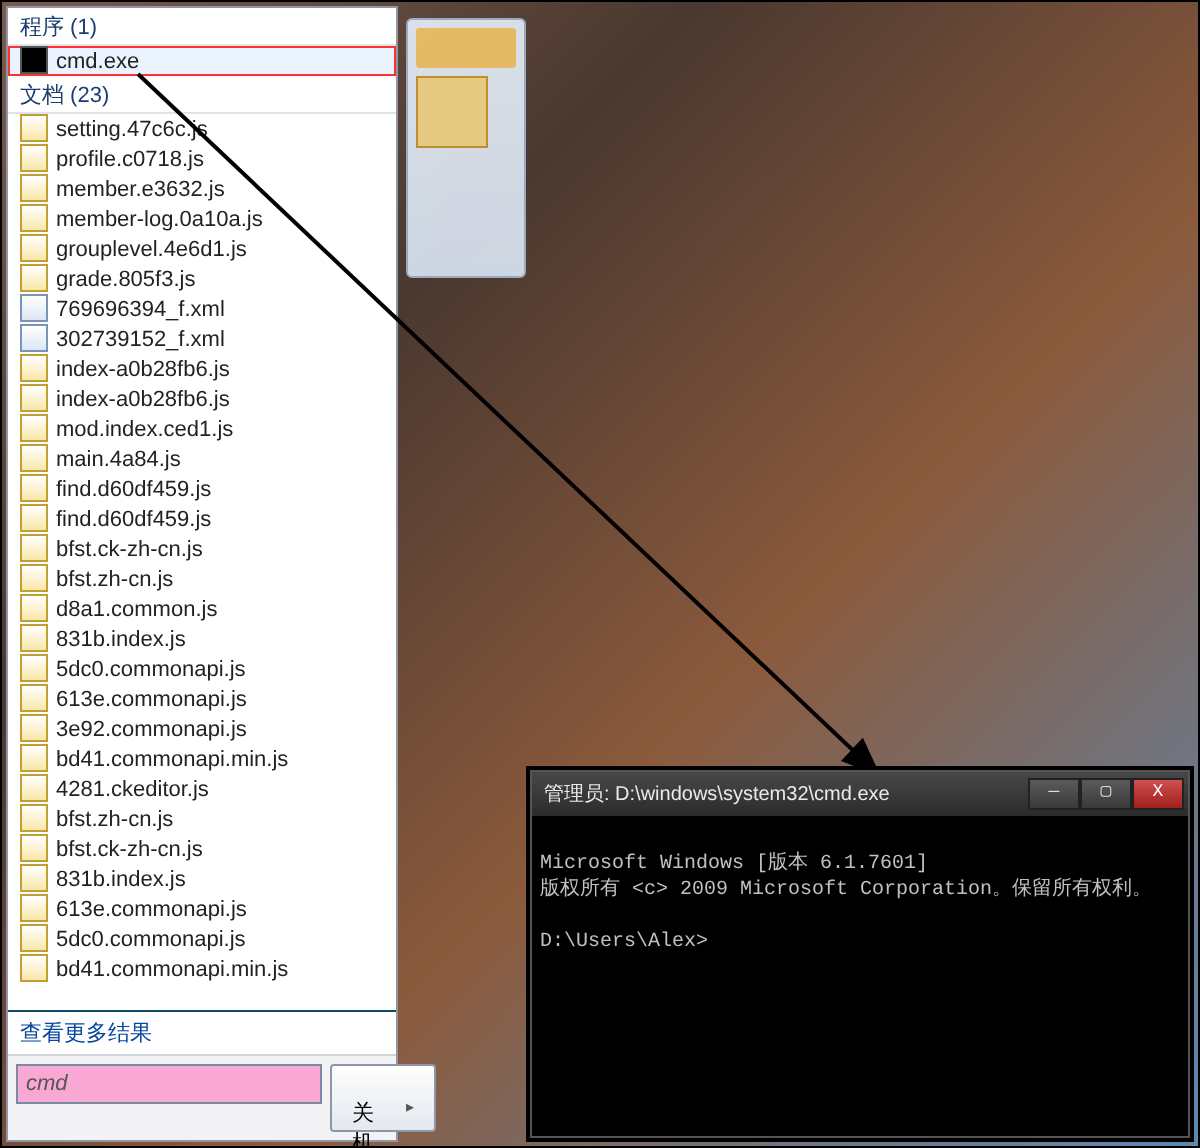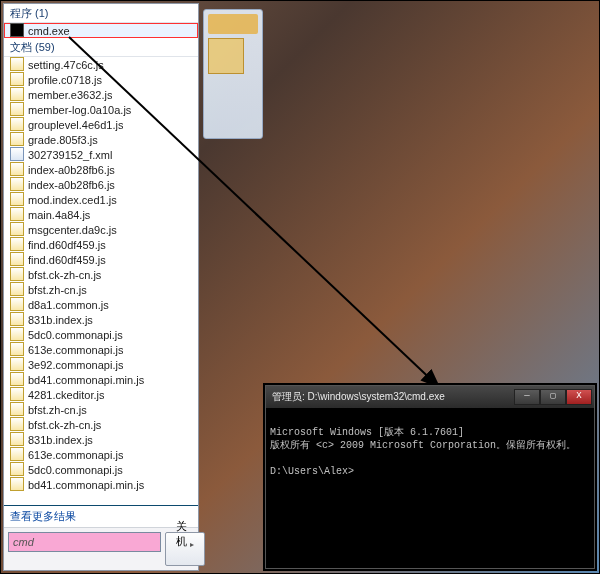--- a/index.html
+++ b/index.html
@@ -102,22 +102,22 @@
   }
   .shutdown-btn {
     height: 20px;
     padding: 16px 10px;
     font-size: 11px;
     background: linear-gradient(#fdfdfd,#e4e8ef);
     border: 1px solid #8e97a6;
     border-radius: 2px;
     cursor: pointer;
     display: flex;
-    align-items: flex-end;
-    gap: 3px;
+    align-items: flex-start;
+    gap: 16px;
   }
   .chev {
     font-size: 8px;
     color: #555;
   }
 
   
   .arrow {
     position: absolute;
     left: 60px; top: 30px;
@@ -200,21 +200,21 @@
 
 <div class="start-panel">
   <div class="section-header">程序 (1)</div>
   <div class="results">
     <div class="result-item selected">
       <span class="icon ico-cmd"></span>
       <span class="label">cmd.exe</span>
     </div>
   </div>
 
-  <div class="section-header">文档 (59)</div>
+  <div class="section-header">文档 (23)</div>
   <div class="file-list" id="files-list">
       <div class="result-item">
         <span class="icon ico-js"></span>
         <span class="label">setting.47c6c.js</span>
       </div>
       <div class="result-item">
         <span class="icon ico-js"></span>
         <span class="label">profile.c0718.js</span>
       </div>
       <div class="result-item">
@@ -225,44 +225,44 @@
         <span class="icon ico-js"></span>
         <span class="label">member-log.0a10a.js</span>
       </div>
       <div class="result-item">
         <span class="icon ico-js"></span>
         <span class="label">grouplevel.4e6d1.js</span>
       </div>
       <div class="result-item">
         <span class="icon ico-js"></span>
         <span class="label">grade.805f3.js</span>
+      </div>
+      <div class="result-item">
+        <span class="icon ico-xml"></span>
+        <span class="label">769696394_f.xml</span>
       </div>
       <div class="result-item">
         <span class="icon ico-xml"></span>
         <span class="label">302739152_f.xml</span>
       </div>
       <div class="result-item">
         <span class="icon ico-js"></span>
         <span class="label">index-a0b28fb6.js</span>
       </div>
       <div class="result-item">
         <span class="icon ico-js"></span>
         <span class="label">index-a0b28fb6.js</span>
       </div>
       <div class="result-item">
         <span class="icon ico-js"></span>
         <span class="label">mod.index.ced1.js</span>
       </div>
       <div class="result-item">
         <span class="icon ico-js"></span>
         <span class="label">main.4a84.js</span>
-      </div>
-      <div class="result-item">
-        <span class="icon ico-js"></span>
-        <span class="label">msgcenter.da9c.js</span>
       </div>
       <div class="result-item">
         <span class="icon ico-js"></span>
         <span class="label">find.d60df459.js</span>
       </div>
       <div class="result-item">
         <span class="icon ico-js"></span>
         <span class="label">find.d60df459.js</span>
       </div>
       <div class="result-item">

